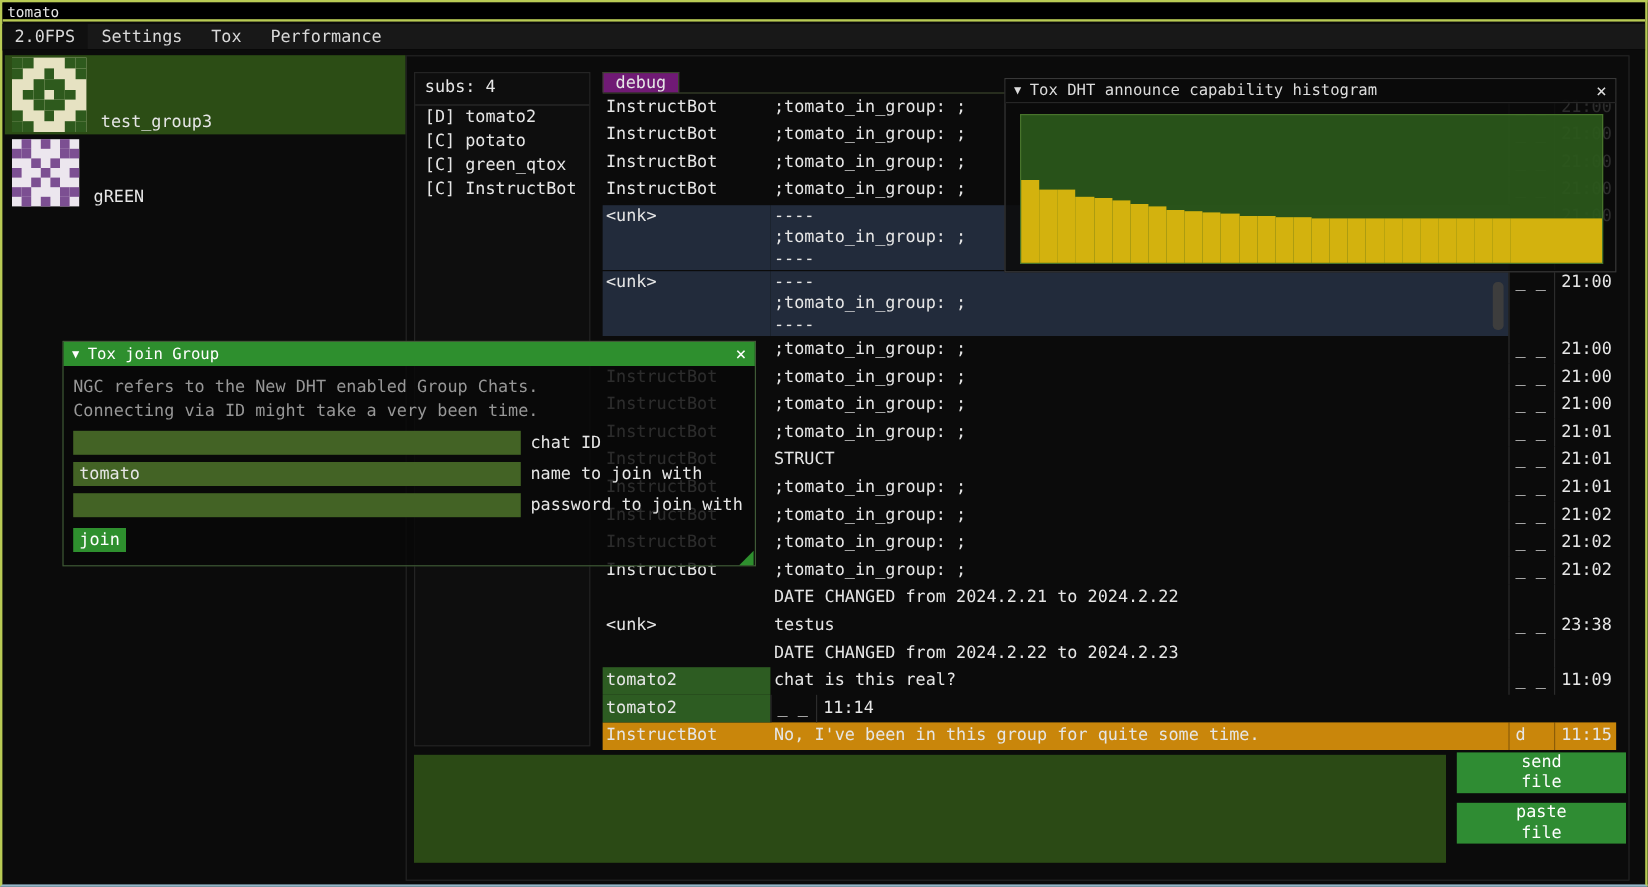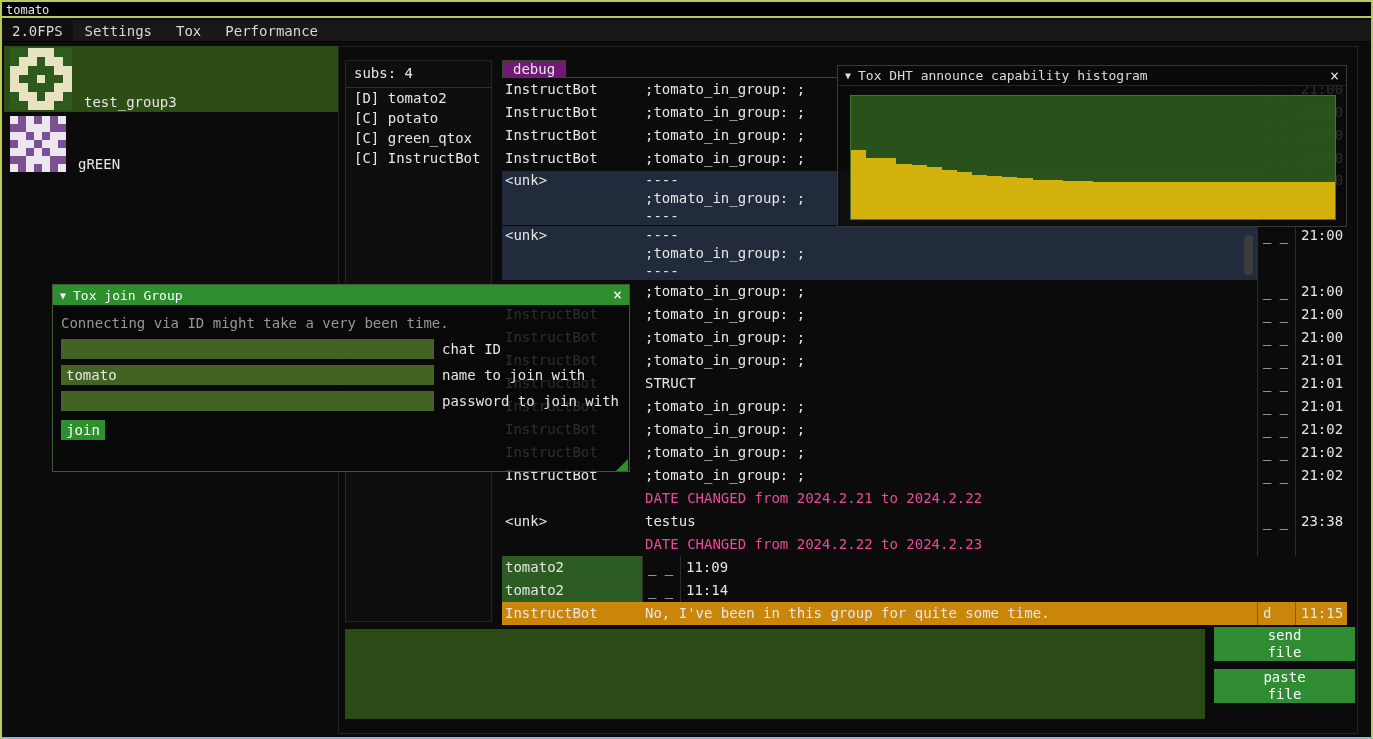--- a/index.html
+++ b/index.html
@@ -44,21 +44,21 @@
   .c-name  { width:140px; flex:none; padding-left:3px; white-space:nowrap; overflow:hidden; }
   .c-msg   { width:615px; flex:none; padding-left:3px; white-space:pre; overflow:hidden; }
   .c-flags { width:38px; flex:none; border-left:1px solid #2c2c2c; padding-left:5px; }
   .c-time  { width:52px; flex:none; border-left:1px solid #2c2c2c; padding-left:5px; }
   .chat-row.unk { min-height:55px; line-height:18px; padding-top:1px; }
   .chat-row.unk .c-msg div { line-height:18px; }
   .chat-row.unk .c-name, .chat-row.unk .c-msg { background:#222b3b; }
   .chat-row.self .c-name { background:#2d5c22; }
   .chat-row.highlight { background:#c9860b; }
   .chat-row.highlight .c-flags, .chat-row.highlight .c-time { border-left-color:rgba(0,0,0,0.3); }
-  .chat-row.system .c-msg { color:#ec4899; }
+  .chat-row.system .c-msg { color:#e5e5e5; }
   .scroll-thumb { position:absolute; left:1242px; top:233px; width:9px; height:40px;
     background:#3d3d3d; border-radius:4px; z-index:10; }
   
   #composer-input { position:absolute; left:343px; top:627px; width:860px; height:90px;
     background:#2b4a15; }
   .file-btn { position:absolute; left:1212px; width:141px; height:34px;
     background:#2f8c33; color:#fff; text-align:center; white-space:pre-line;
     line-height:17px; font-size:14px; border:none; font-family:inherit; cursor:pointer; }
   #send-file-btn { top:625px; }
   #paste-file-btn { top:667px; }
@@ -337,20 +337,21 @@
           <div class="c-time">23:38</div>
         </div>
         <div class="chat-row system">
           <div class="c-name"></div>
           <div class="c-msg">DATE CHANGED from 2024.2.22 to 2024.2.23</div>
           <div class="c-flags"></div>
           <div class="c-time"></div>
         </div>
         <div class="chat-row self">
           <div class="c-name">tomato2</div>
+          <div class="c-msg">chat is this real?</div>
           <div class="c-flags">_ _</div>
           <div class="c-time">11:09</div>
         </div>
         <div class="chat-row self">
           <div class="c-name">tomato2</div>
           <div class="c-flags">_ _</div>
           <div class="c-time">11:14</div>
         </div>
         <div class="chat-row highlight">
           <div class="c-name">InstructBot</div>
@@ -369,20 +370,21 @@
   <button class="file-btn" id="paste-file-btn">paste
 file</button>
 
   <div class="fwin" id="join-window">
     <div class="win-title">
       <span class="win-collapse">▼</span>
       <span>Tox join Group</span>
       <span class="win-close">×</span>
     </div>
     <div class="join-body">
+      <div class="join-info">NGC refers to the New DHT enabled Group Chats.</div>
       <div class="join-info">Connecting via ID might take a very been time.</div>
       <div class="join-field-row">
         <div class="join-field"></div>
         <div class="join-label">chat ID</div>
       </div>
       <div class="join-field-row">
         <div class="join-field">tomato</div>
         <div class="join-label">name to join with</div>
       </div>
       <div class="join-field-row">

